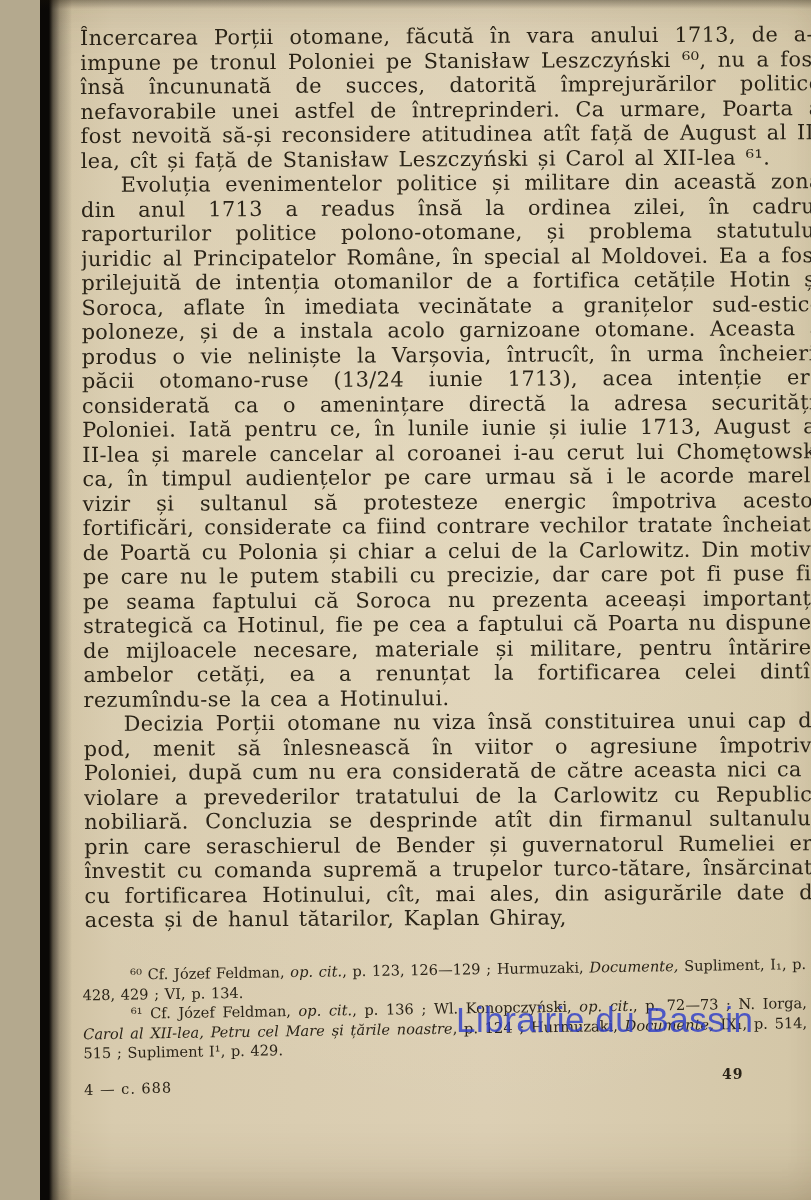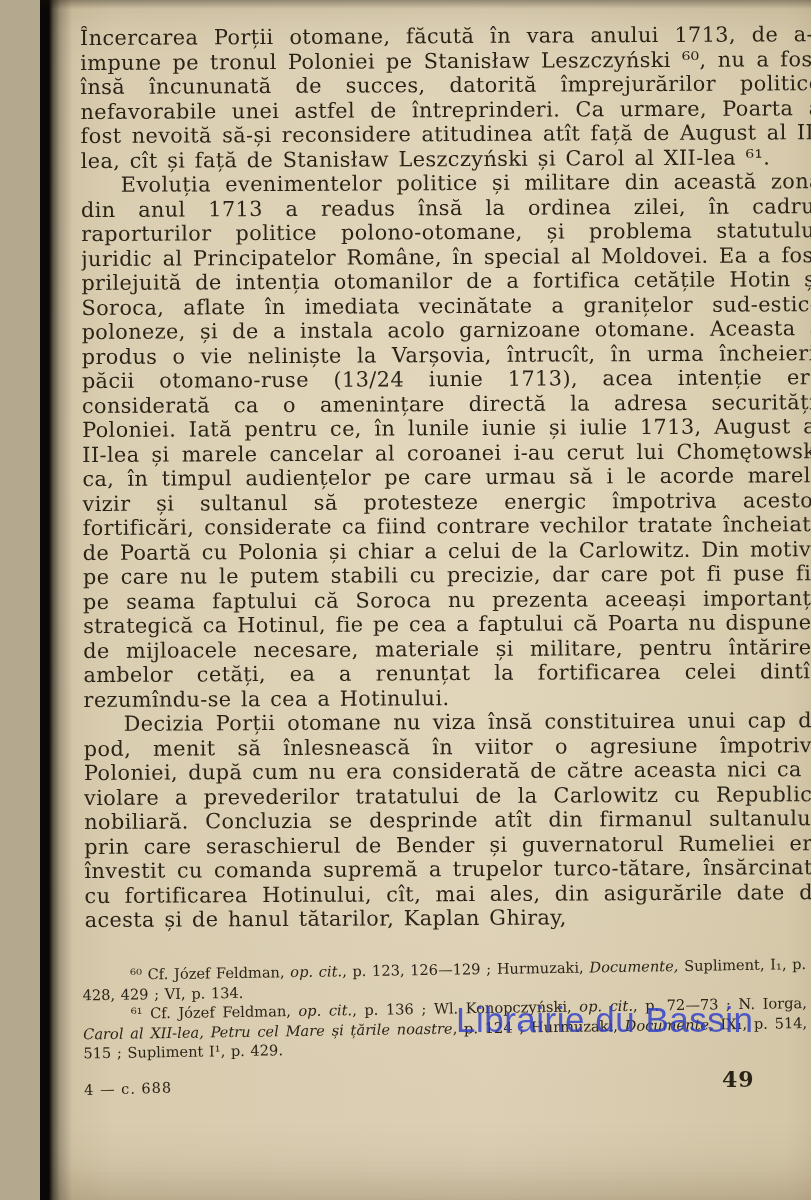--- a/index.html
+++ b/index.html
@@ -42,21 +42,21 @@
     word-spacing:1px;
     transform:rotate(-0.9deg); transform-origin:top right;
   }
   .footnote { margin:0; text-indent:48px; }
   .it { font-style:italic; }
   .footer-signature {
     position:absolute; left:44px; top:1082px; font-size:14.5px;
     letter-spacing:1px; transform:rotate(-1.6deg); transform-origin:left top;
   }
   .page-number {
-    position:absolute; left:682px; top:1066px; font-size:22px;
+    position:absolute; left:682px; top:1066px; font-size:14px;
     font-weight:bold; letter-spacing:1px;
   }
   .watermark {
     position:absolute; left:416px; top:1000px; z-index:5; white-space:nowrap;
     font-family:"Liberation Sans","DejaVu Sans",sans-serif;
     font-size:35px; font-weight:400; opacity:0.82; letter-spacing:0.5px;
   }
 </style>
 </head>
 <body>

